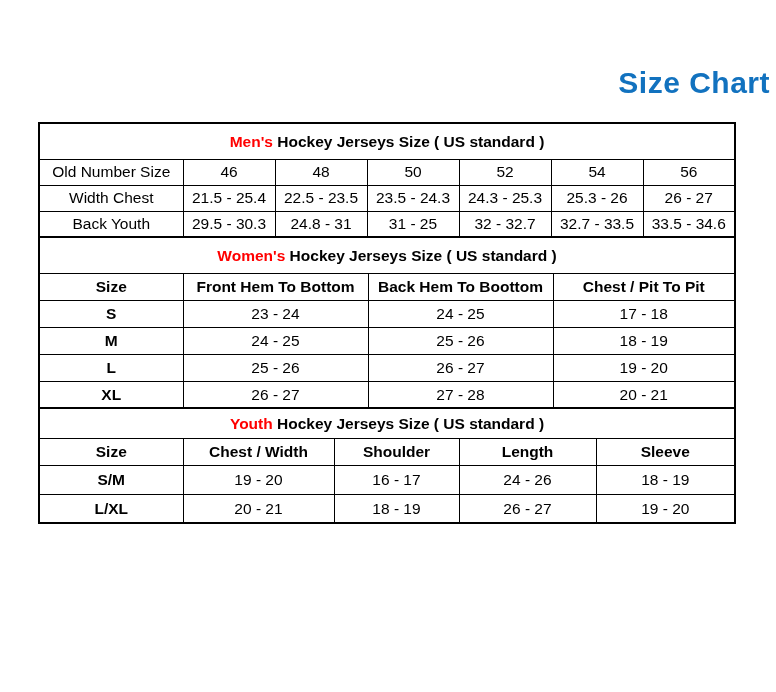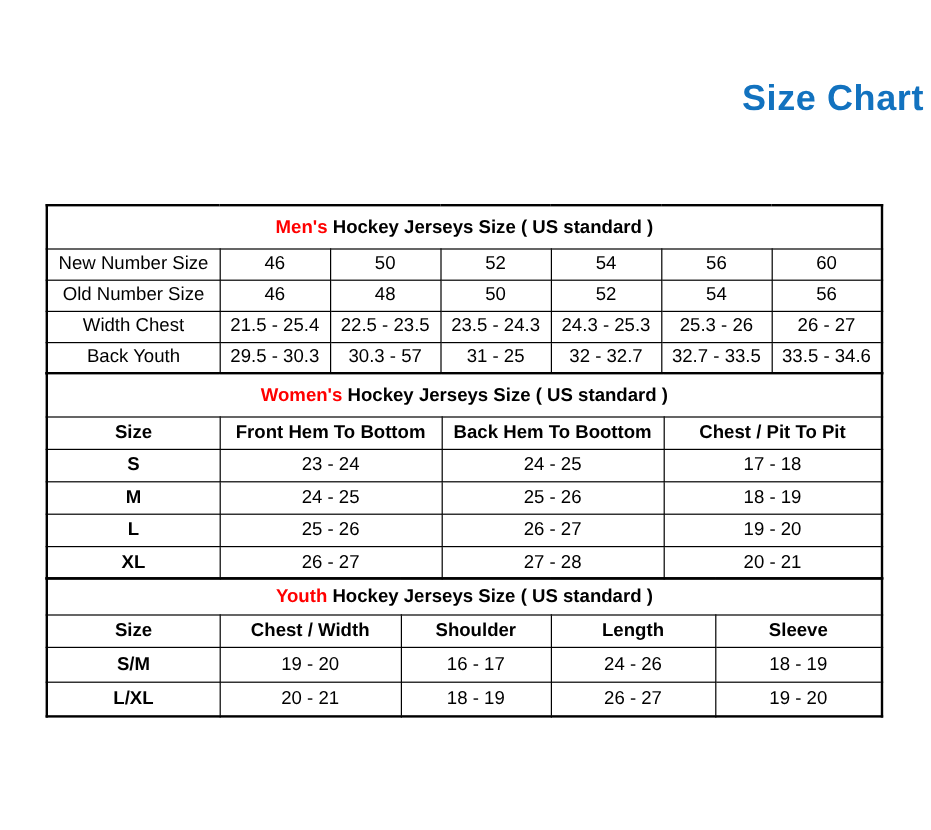--- a/index.html
+++ b/index.html
@@ -26,21 +26,20 @@
   .chart-wrap {
     position: absolute;
     left: 38px; top: 122px;
     width: 696px;
   }
   table.size-table {
     border-collapse: collapse;
     table-layout: fixed;
     width: 696px;
     border: 2.5px solid #000;
-    margin-top: 48px;
   }
   table.size-table + table.size-table { margin-top: -2px; }
   table.size-table td {
     border: 1.5px solid #000;
     text-align: center;
     vertical-align: middle;
     font-size: 15.5px;
     padding: 0 2px;
     line-height: 1.1;
     background: #ffffff;
@@ -85,50 +84,41 @@
         <col style="width:92px">
         <col style="width:92px">
         <col style="width:92px">
         <col style="width:92px">
     </colgroup>
     <tbody>
         <tr>
       <td class="band" colspan="7"><span class="accent">Men's</span><span> Hockey Jerseys Size ( US standard )</span></td>
     </tr>
     <tr class="data-row">
-      <td>New Number Size</td>
-      <td>46</td>
-      <td>50</td>
-      <td>52</td>
-      <td>54</td>
-      <td>56</td>
-      <td>60</td>
-    </tr>
-    <tr class="data-row">
       <td>Old Number Size</td>
       <td>46</td>
       <td>48</td>
       <td>50</td>
       <td>52</td>
       <td>54</td>
       <td>56</td>
     </tr>
     <tr class="data-row">
       <td>Width Chest</td>
       <td>21.5 - 25.4</td>
       <td>22.5 - 23.5</td>
       <td>23.5 - 24.3</td>
       <td>24.3 - 25.3</td>
       <td>25.3 - 26</td>
       <td>26 - 27</td>
     </tr>
     <tr class="data-row">
       <td>Back Youth</td>
       <td>29.5 - 30.3</td>
-      <td>30.3 - 57</td>
+      <td>24.8 - 31</td>
       <td>31 - 25</td>
       <td>32 - 32.7</td>
       <td>32.7 - 33.5</td>
       <td>33.5 - 34.6</td>
     </tr>
   </tbody>
     </table>
 
   <table class="size-table">
     <colgroup>

